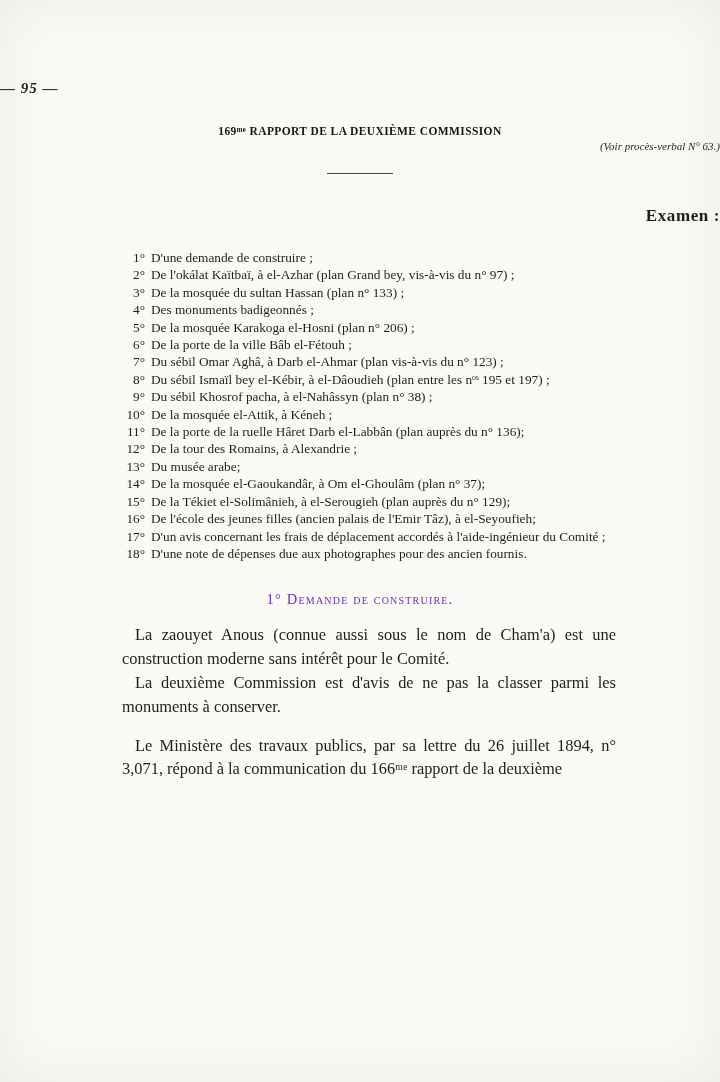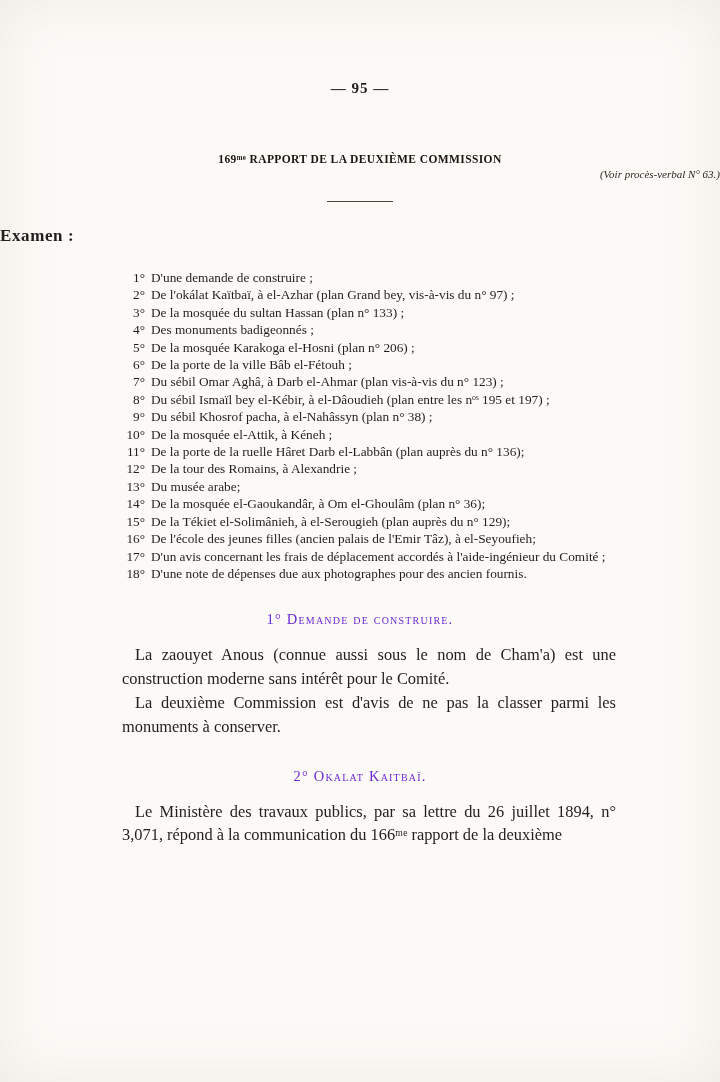--- a/index.html
+++ b/index.html
@@ -14,27 +14,27 @@
   }
   .page {
     position: relative;
     width: 720px;
     height: 1082px;
     padding-top: 80px;
     background: #fbfaf6;
     box-shadow: inset 0 0 60px rgba(120,110,90,0.10);
   }
   .page-number {
-    text-align: center;
     font-size: 15px;
     font-weight: bold;
     letter-spacing: 1px;
+    font-style: italic;
   }
   .report-title {
-    margin-top: 56px;
+    margin-top: 28px;
     text-align: center;
     font-weight: bold;
     font-size: 11.5px;
     letter-spacing: 0.4px;
     color: #191611;
   }
   .report-subtitle {
     margin-top: 3px;
     text-align: right;
     font-style: italic;
@@ -42,22 +42,22 @@
     color: #2a2620;
   }
   .divider {
     display: block;
     width: 66px;
     border: none;
     border-top: 1.5px solid #4b463e;
     margin: 21px auto 0 auto;
   }
   .examen-heading {
-    margin-top: 24px;
-    text-align: left;
+    margin-top: 32px;
+    text-align: right;
     font-weight: bold;
     font-size: 17px;
     letter-spacing: 0.6px;
   }
   .examen-list {
     margin-top: 23px;
     padding-left: 124px;
     padding-right: 94px;
     list-style: none;
     font-size: 13.3px;
@@ -153,21 +153,21 @@
     <li class="examen-item">
       <span class="item-num">12°</span>
       <span class="item-text">De la tour des Romains, à Alexandrie ;</span>
     </li>
     <li class="examen-item">
       <span class="item-num">13°</span>
       <span class="item-text">Du musée arabe;</span>
     </li>
     <li class="examen-item">
       <span class="item-num">14°</span>
-      <span class="item-text">De la mosquée el-Gaoukandâr, à Om el-Ghoulâm (plan n° 36);</span>
+      <span class="item-text">De la mosquée el-Gaoukandâr, à Om el-Ghoulâm (plan n° 37);</span>
     </li>
     <li class="examen-item">
       <span class="item-num">15°</span>
       <span class="item-text">De la Tékiet el-Solimânieh, à el-Serougieh (plan auprès du n° 129);</span>
     </li>
     <li class="examen-item">
       <span class="item-num">16°</span>
       <span class="item-text">De l'école des jeunes filles (ancien palais de l'Emir Tâz), à el-Seyoufieh;</span>
     </li>
     <li class="examen-item">
@@ -182,19 +182,18 @@
 
   <div class="section">
     <div class="section-heading">1° Demande de construire.</div>
     <div class="section-body">
       <p class="body-para">La zaouyet Anous (connue aussi sous le nom de Cham'a) est une construction moderne sans intérêt pour le Comité.</p>
       <p class="body-para">La deuxième Commission est d'avis de ne pas la classer parmi les monuments à conserver.</p>
     </div>
   </div>
 
   <div class="section">
-    <div class="section-heading">2° Okalat Kaitbaï.</div>
     <div class="section-body">
       <p class="body-para">Le Ministère des travaux publics, par sa lettre du 26 juillet 1894, n° 3,071, répond à la communication du 166ᵐᵉ rapport de la deuxième</p>
     </div>
   </div>
 
 </div>
 
 </body></html>

